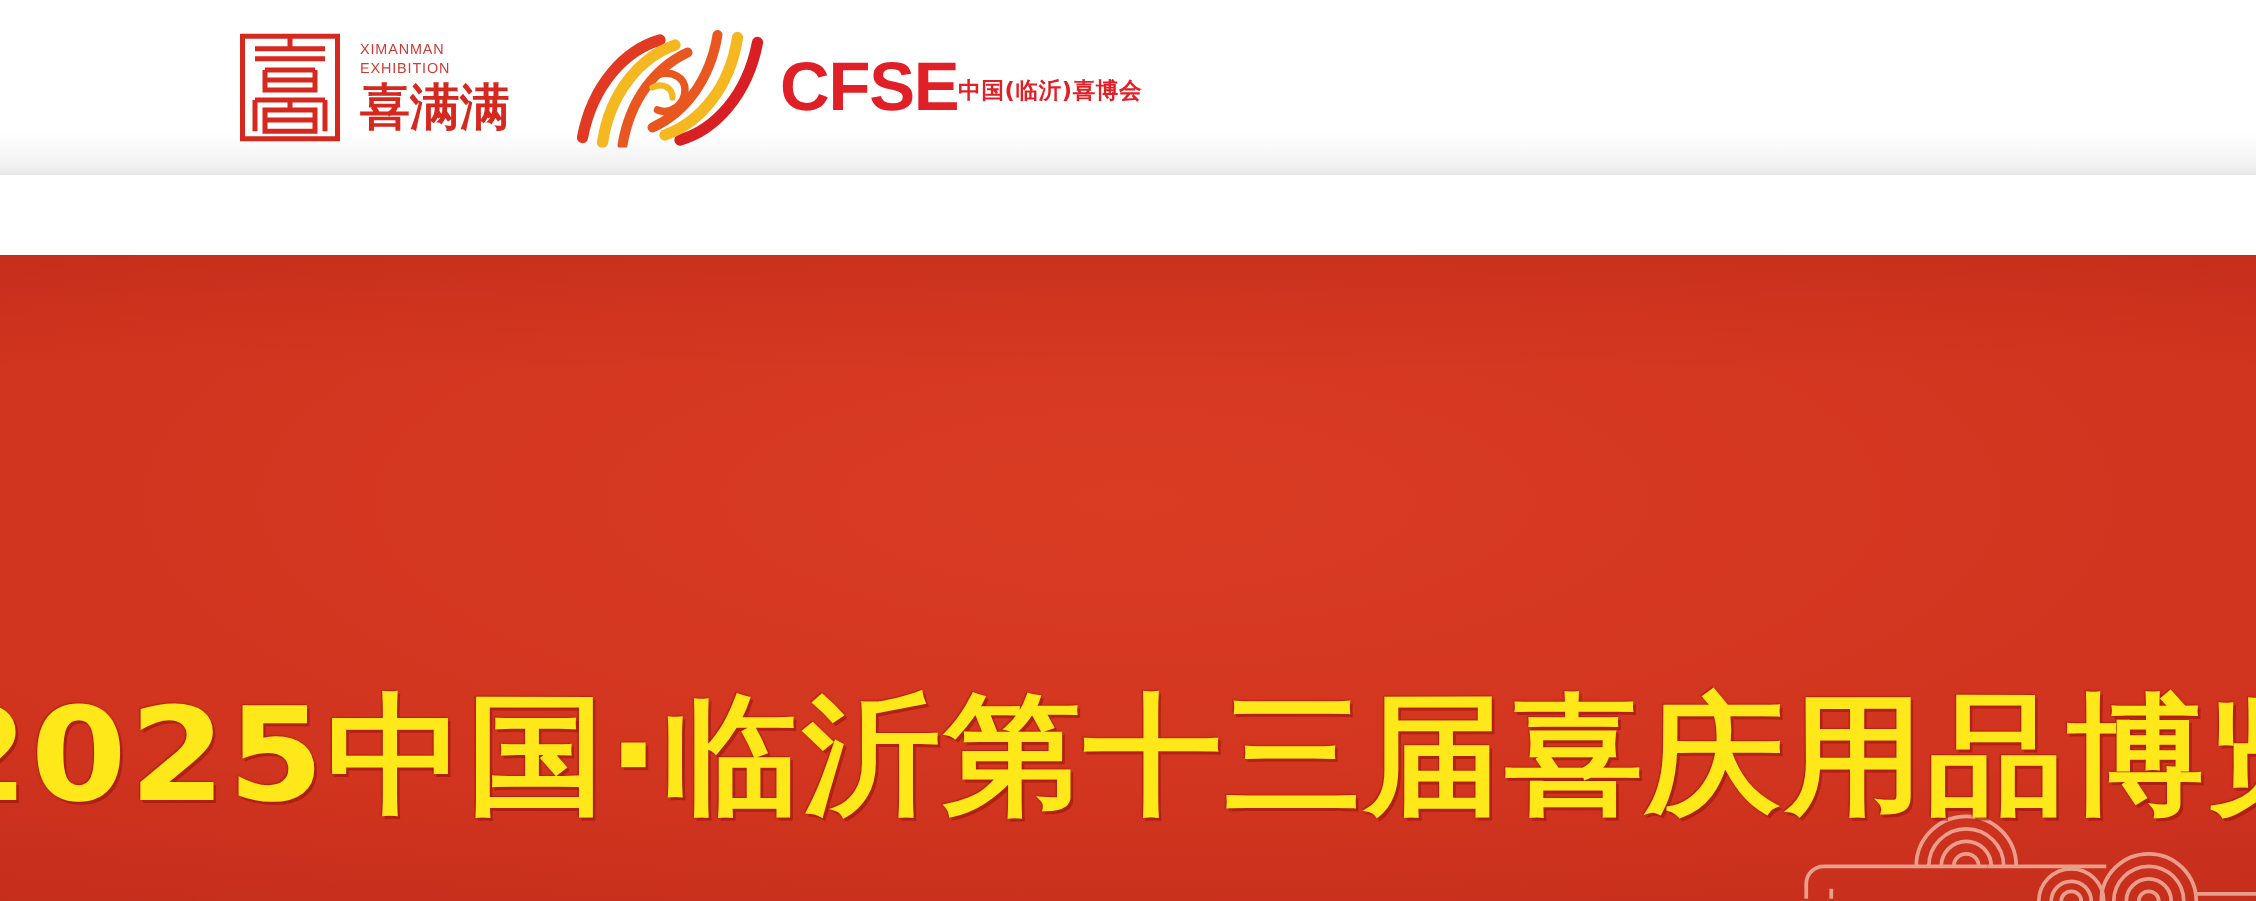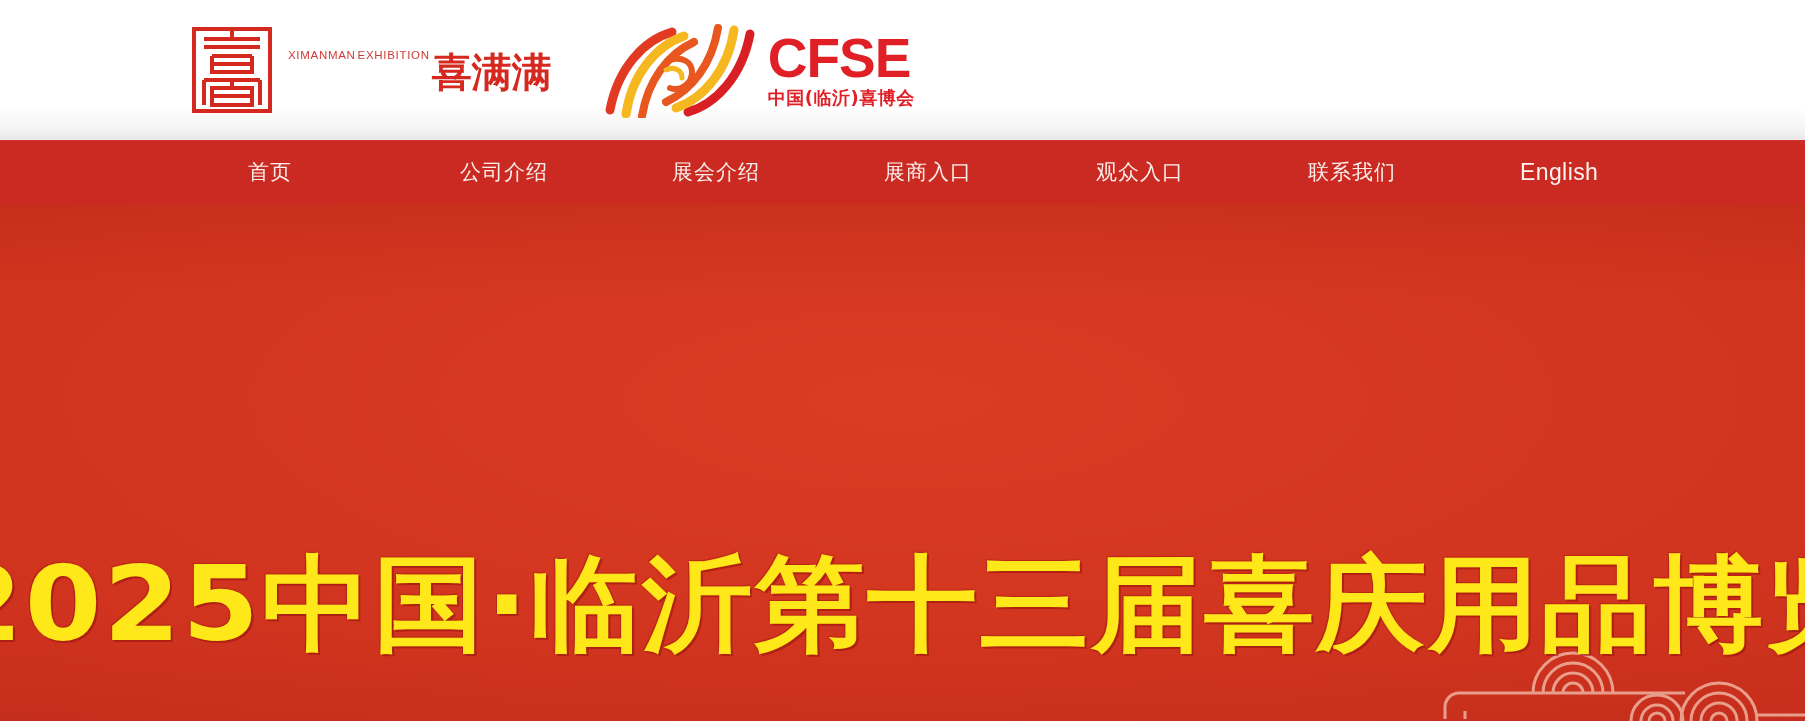--- a/index.html
+++ b/index.html
@@ -45,21 +45,21 @@
     align-items: center;
     gap: 14px;
   }
   .xi-seal {
     width: 84px;
     height: 90px;
     flex: none;
   }
   .xi-text {
     display: flex;
-    flex-direction: row;
+    flex-direction: column;
     justify-content: center;
     gap: 2px;
   }
   .xi-latin {
     font-size: 11.5px;
     line-height: 1.12;
     letter-spacing: 0.7px;
     color: #cf3b34;
     font-family: "Liberation Sans", sans-serif;
     white-space: pre-line;
@@ -80,22 +80,21 @@
     align-items: center;
     gap: 8px;
   }
   .cfse-swoosh {
     width: 160px;
     height: 96px;
     flex: none;
   }
   .cfse-text {
     display: flex;
-    flex-direction: column;
-    align-items: flex-start;
+    align-items: center;
     justify-content: center;
   }
   .cfse-main {
     font-size: 55px;
     line-height: 0.94;
     font-weight: bold;
     color: #e11f26;
     letter-spacing: -1px;
     font-family: "Liberation Sans", sans-serif;
   }
@@ -253,31 +252,20 @@
         </svg>
         <div class="cfse-text">
           <div class="cfse-main">CFSE</div>
           <div class="cfse-sub">中国(临沂)喜博会</div>
         </div>
       </div>
 
     </div>
   </div>
 
-  <div class="navbar">
-    <div class="nav-inner">
-      <div class="nav-item">首页</div>
-      <div class="nav-item">公司介绍</div>
-      <div class="nav-item">展会介绍</div>
-      <div class="nav-item">展商入口</div>
-      <div class="nav-item">观众入口</div>
-      <div class="nav-item">联系我们</div>
-      <div class="nav-item is-latin">English</div>
-    </div>
-  </div>
 
   <div class="banner">
     <div class="banner-vignette"></div>
 
     <svg class="cloud-decor" viewBox="0 0 420 110">
       <g fill="none" stroke="#f6c9b6" stroke-width="3">
         <path d="M60 108 V96 a14 14 0 0 1 14 -14 H205"></path>
         <path d="M80 108 V100"></path>
         <path d="M148 82 a40 40 0 0 1 80 0"></path>
         <path d="M158 82 a30 30 0 0 1 60 0"></path>

